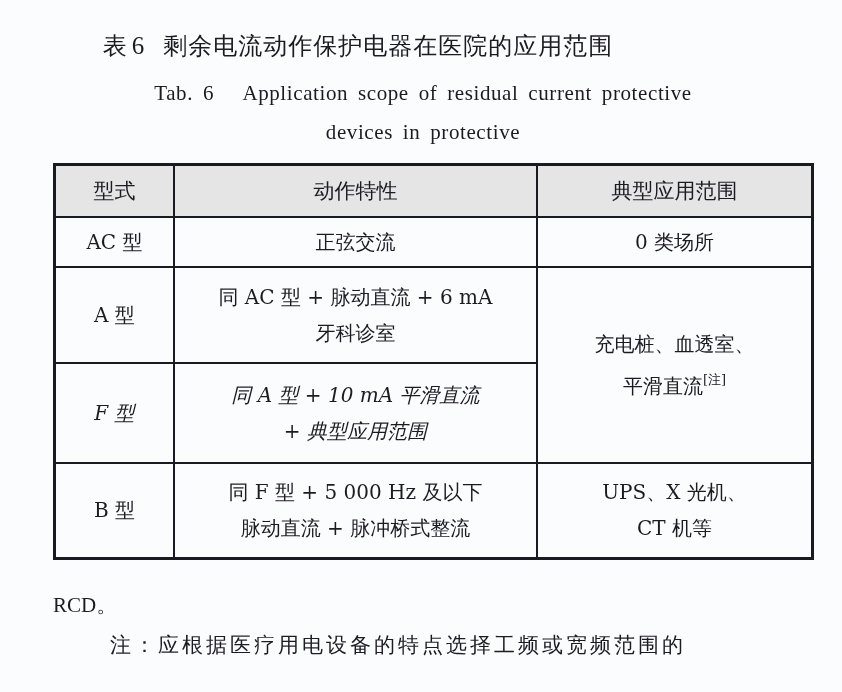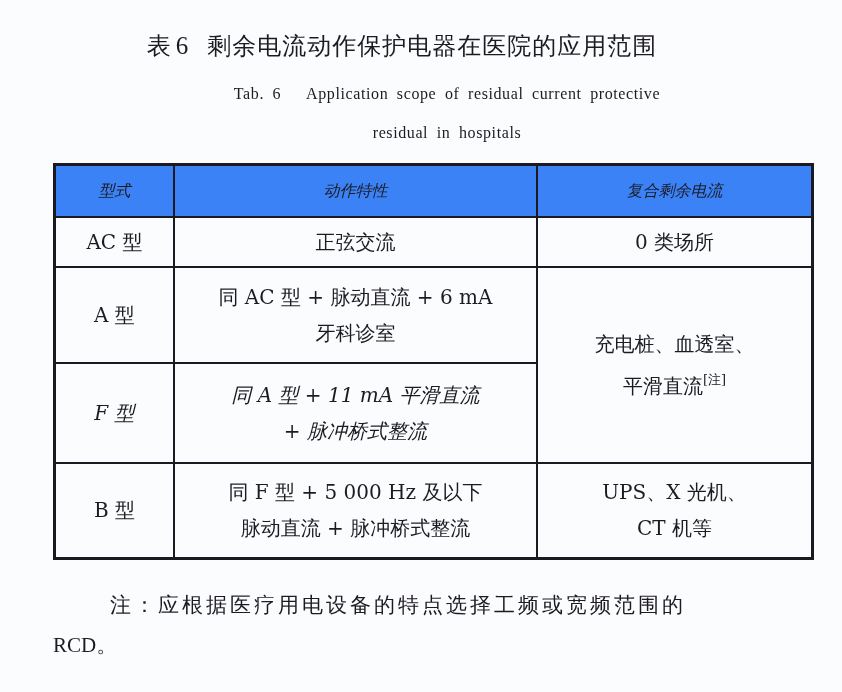--- a/index.html
+++ b/index.html
@@ -6,42 +6,42 @@
   body {
     width: 842px; height: 692px; overflow: hidden;
     background: #fbfcfe;
     font-family: "DejaVu Serif", "Liberation Serif", serif;
     color: #1d1b22;
     position: relative;
   }
   .title-cn {
     position: absolute; left: 0; top: 30px; width: 716px;
     text-align: center; font-size: 24px; letter-spacing: 1px;
-    font-family: "DejaVu Sans", sans-serif; font-weight: 400; padding-left: 44px;
+    font-family: "DejaVu Sans", sans-serif; font-weight: 400;
   }
   .title-cn .num { margin: 0 18px 0 4px; font-family: "Liberation Serif", serif; font-size: 25px; }
   .title-en {
-    position: absolute; left: 92px; top: 74px; width: 710px;
-    font-family: "Liberation Serif", serif; font-size: 16px;
+    position: absolute; left: 68px; top: 74px; width: 710px;
+    font-family: "Liberation Serif", serif; font-size: 21px;
     text-align: justify; text-align-last: center; line-height: 39px;
     word-spacing: 4px; letter-spacing: 0.6px;
   }
   table.rcd {
     position: absolute; left: 53px; top: 163px;
     width: 761px; border-collapse: collapse;
     border: 3px solid #1b1a22;
     font-size: 20px;
   }
   table.rcd td, table.rcd th {
     border: 2px solid #1b1a22;
     text-align: center; vertical-align: middle;
     padding: 0; font-weight: 400;
     line-height: 36px;
   }
-  table.rcd thead th { background: #3b82f6; height: 50px; font-family: "DejaVu Sans", sans-serif; font-size: 16px; font-style: italic; }
+  table.rcd thead th { background: #e5e5e5; height: 50px; font-family: "DejaVu Sans", sans-serif; font-size: 21px; }
   .col1 { width: 113px; }
   .col2 { width: 349px; }
   .col3 { width: 264px; }
   .r-ac { height: 50px; margin-left: 8px; }
   .r-a { height: 96px; }
   .r-f { height: 100px; font-style: italic; }
   .r-b { height: 95px; }
   .sup { font-size: 13px; vertical-align: 9px; }
   .line { display: block; }
   .note {
@@ -54,29 +54,29 @@
 </style>
 </head>
 <body>
 
 <div class="title-cn">
   <span>表</span><span class="num">6</span><span>剩余电流动作保护电器在医院的应用范围</span>
 </div>
 
 <div class="title-en">
   <span class="line" style="white-space:pre;">Tab. 6   Application scope of residual current protective</span>
-  <span class="line">residual in hospitals</span>
+  <span class="line">devices in protective</span>
 </div>
 
 <table class="rcd">
   <thead>
     <tr>
       <th class="col1">型式</th>
       <th class="col2">动作特性</th>
-      <th class="col3">复合剩余电流</th>
+      <th class="col3">典型应用范围</th>
     </tr>
   </thead>
   <tbody>
     <tr class="r-ac">
       <td>AC 型</td>
       <td>正弦交流</td>
       <td>0 类场所</td>
     </tr>
     <tr class="r-a">
       <td>A 型</td>
@@ -85,34 +85,34 @@
         <span class="line">牙科诊室</span>
       </td>
       <td rowspan="2">
         <span class="line">充电桩、血透室、</span>
         <span class="line"><span>平滑直流</span><span class="sup">[注]</span></span>
       </td>
     </tr>
     <tr class="r-f">
       <td>F 型</td>
       <td>
-        <span class="line">同 A 型 + 11 mA 平滑直流</span>
-        <span class="line">+ 脉冲桥式整流</span>
+        <span class="line">同 A 型 + 10 mA 平滑直流</span>
+        <span class="line">+ 典型应用范围</span>
       </td>
     </tr>
     <tr class="r-b">
       <td>B 型</td>
       <td>
         <span class="line">同 F 型 + 5 000 Hz 及以下</span>
         <span class="line">脉动直流 + 脉冲桥式整流</span>
       </td>
       <td>
         <span class="line">UPS、X 光机、</span>
         <span class="line">CT 机等</span>
       </td>
     </tr>
   </tbody>
 </table>
 
 <div class="note">
+  <span class="line cont">RCD。</span>
   <span class="line first">注：应根据医疗用电设备的特点选择工频或宽频范围的</span>
-  <span class="line cont">RCD。</span>
 </div>
 
 </body></html>

